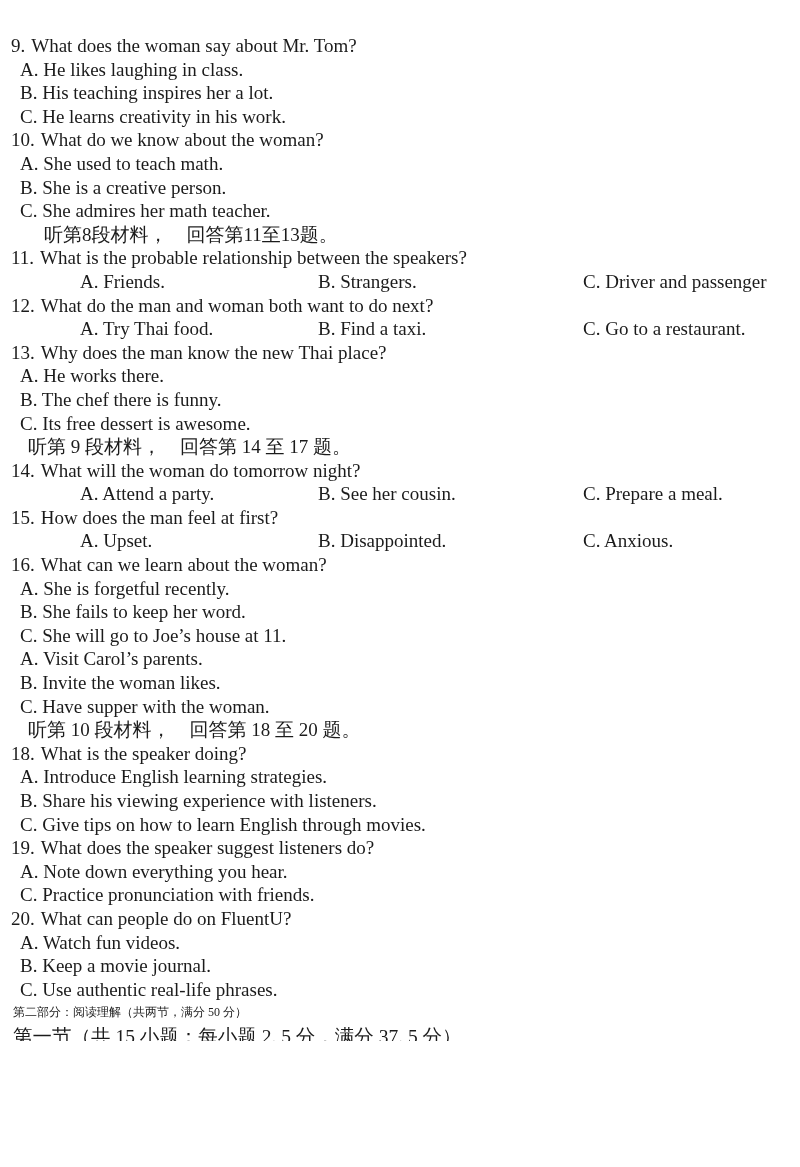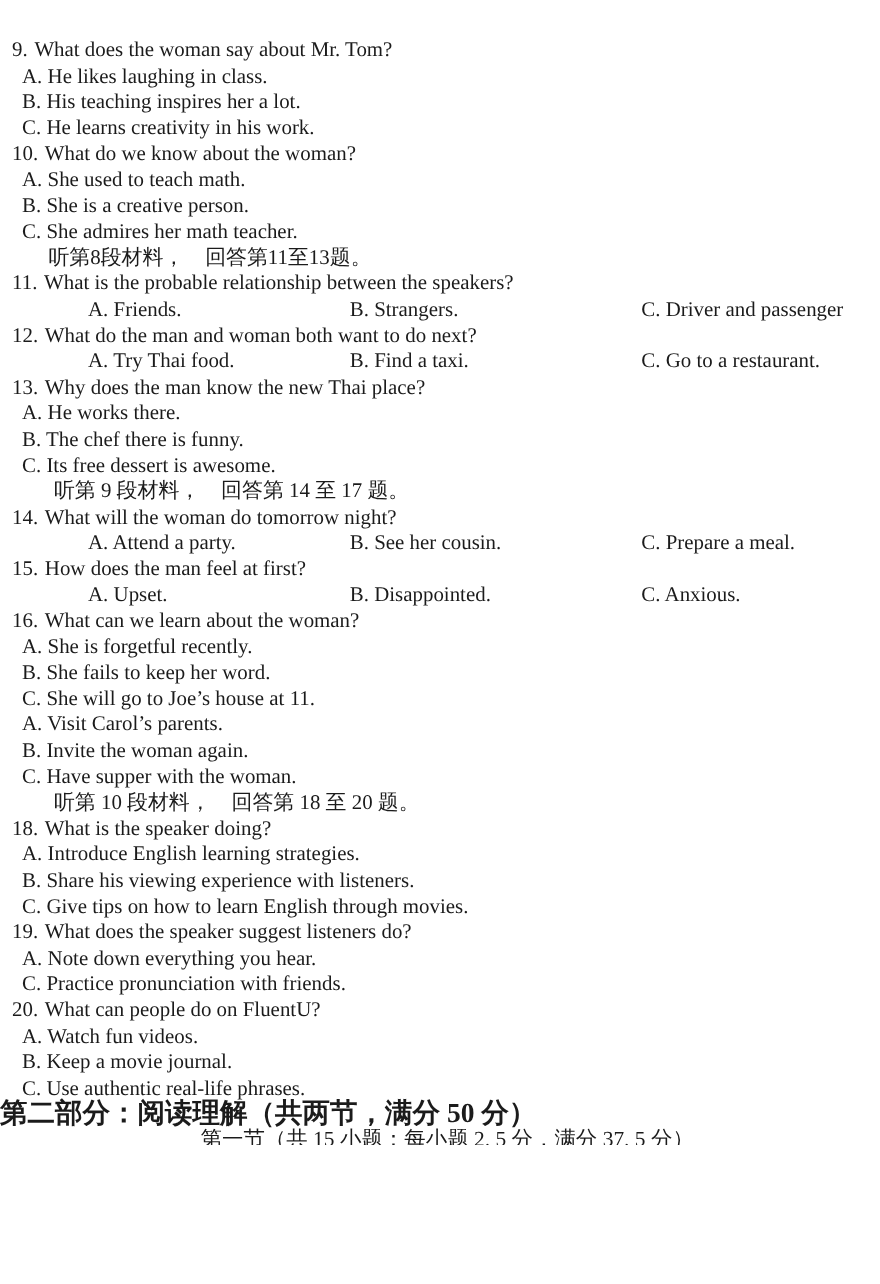--- a/index.html
+++ b/index.html
@@ -12,23 +12,23 @@
   .line{height:23.6px;line-height:23.6px;font-size:19px;white-space:pre;}
   .q{padding-left:11px;}
   .qnum{padding-right:6px;}
   .opt{padding-left:20px;}
   .optrow{position:relative;}
   .optrow span{position:absolute;top:0;margin-left:40px;}
   .colA{left:40px;}
   .colB{left:278px;}
   .colC{left:543px;text-align:center;}
   .cue{padding-left:44px;}
-  .cue.deep{padding-left:49px;}
-  .pt2{font-weight:bold;font-size:25px;}
-  .sec{padding-left:13px;font-size:19.5px;text-align:center;}
+  .cue.deep{padding-left:28px;}
+  .pt2{padding-left:13px;font-weight:normal;font-size:12px;}
+  .sec{padding-left:13px;font-size:19.5px;}
   .instr{padding-left:48px;font-size:19.5px;font-weight:bold;}
   .footer{
     position:absolute;left:0;right:0;top:1136px;text-align:center;
     font-size:15.5px;line-height:20px;white-space:pre;
   }
 </style>
 </head>
 <body>
 
 <div class="page">
@@ -80,21 +80,21 @@
       <span class="colB">B. Disappointed.</span>
       <span class="colC">C. Anxious.</span>
     </div>
 
     <div class="line q"><span class="qnum">16.</span><span>What can we learn about the woman?</span></div>
     <div class="line opt">A. She is forgetful recently.</div>
     <div class="line opt">B. She fails to keep her word.</div>
     <div class="line opt">C. She will go to Joe’s house at 11.</div>
 
     <div class="line opt">A. Visit Carol’s parents.</div>
-    <div class="line opt">B. Invite the woman again.</div>
+    <div class="line opt">B. Invite the woman likes.</div>
     <div class="line opt">C. Have supper with the woman.</div>
 
     <div class="line cue deep">听第 10 段材料，　回答第 18 至 20 题。</div>
 
     <div class="line q"><span class="qnum">18.</span><span>What is the speaker doing?</span></div>
     <div class="line opt">A. Introduce English learning strategies.</div>
     <div class="line opt">B. Share his viewing experience with listeners.</div>
     <div class="line opt">C. Give tips on how to learn English through movies.</div>
 
     <div class="line q"><span class="qnum">19.</span><span>What does the speaker suggest listeners do?</span></div>

